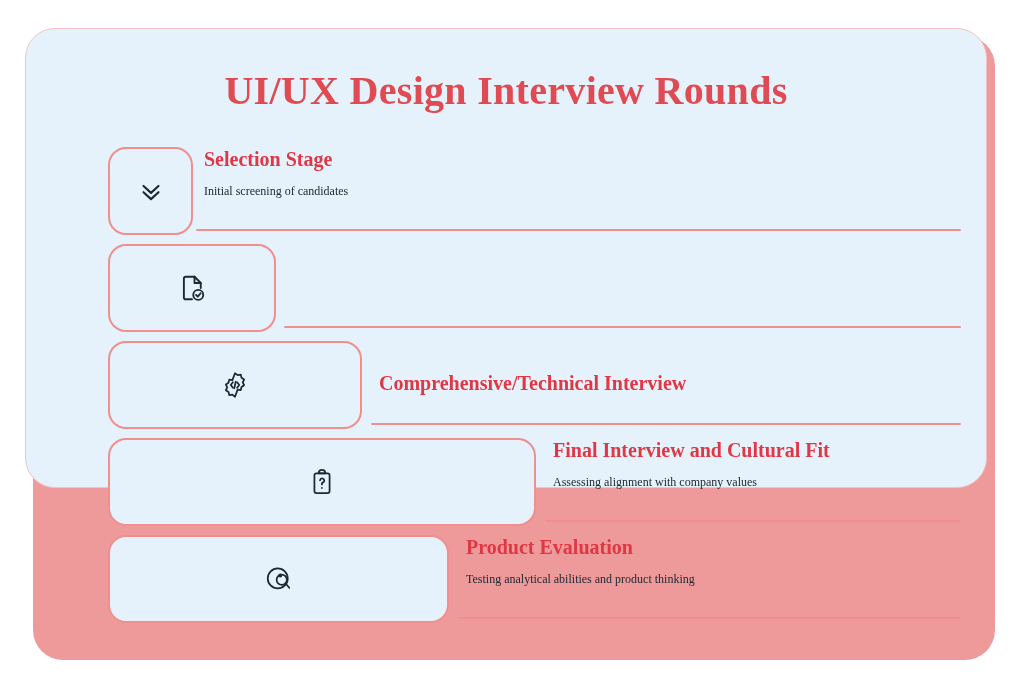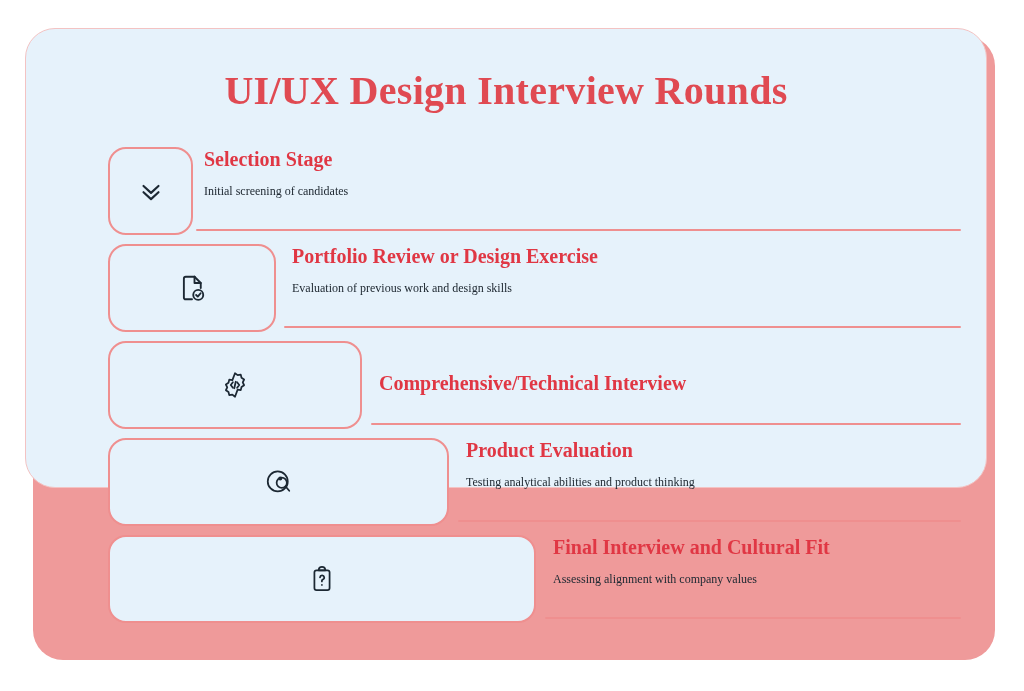--- a/index.html
+++ b/index.html
@@ -148,24 +148,20 @@
           <span>
             <svg width="30" height="30" viewBox="0 0 24 24" fill="none" stroke="#1c2833" stroke-width="1.5" stroke-linecap="round" stroke-linejoin="round">
               <path d="M14 3H7a1.5 1.5 0 0 0-1.5 1.5v15A1.5 1.5 0 0 0 7 21h5"></path>
               <path d="M14 3l5 5v4"></path>
               <path d="M14 3v5h5"></path>
               <circle cx="17" cy="17.5" r="4"></circle>
               <polyline points="15.3 17.6 16.6 18.9 18.9 16.2"></polyline>
             </svg>
           </span>
         </div>
-        <div class="row-text" style="left: 266px;">
-          <div class="row-title">Portfolio Review or Design Exercise</div>
-          <div class="row-desc">Evaluation of previous work and design skills</div>
-        </div>
         <div class="divider" style="left: 258px; width: 677px; right: auto;"></div>
       </div>
 
       <div class="row">
         <div class="icon-box" style="width: 254px;">
           <span>
             <svg width="30" height="30" viewBox="0 0 24 24" fill="none" stroke="#1c2833" stroke-width="1.4" stroke-linecap="round" stroke-linejoin="round">
               <path d="M12 2.6l2.1 1.5 2.5-.4.6 2.5 2.1 1.4-1.1 2.3 1.1 2.3-2.1 1.4-.6 2.5-2.5-.4L12 21.4l-2.1-1.7-2.5.4-.6-2.5-2.1-1.4 1.1-2.3-1.1-2.3 2.1-1.4.6-2.5 2.5.4z"></path>
               <polyline points="10.3 9.8 8.6 12 10.3 14.2"></polyline>
               <polyline points="13.7 9.8 15.4 12 13.7 14.2"></polyline>
@@ -173,50 +169,50 @@
             </svg>
           </span>
         </div>
         <div class="row-text" style="left: 353px; margin-top: 30px;">
           <div class="row-title">Comprehensive/Technical Interview</div>
         </div>
         <div class="divider" style="left: 345px; width: 590px; right: auto;"></div>
       </div>
 
       <div class="row">
+        <div class="icon-box" style="width: 428px;">
+          <span>
+            <svg width="28" height="28" viewBox="0 0 24 24" fill="none" stroke="#1c2833" stroke-width="1.5" stroke-linecap="round" stroke-linejoin="round">
+              <rect x="5.5" y="4.5" width="13" height="17" rx="1.8"></rect>
+              <path d="M9.2 4.5V3.8A2.8 2.8 0 0 1 12 1.6a2.8 2.8 0 0 1 2.8 2.2v.7z"></path>
+              <path d="M10.3 10.6a1.8 1.8 0 1 1 2.3 1.9c-.5.2-.7.6-.7 1.1v.5"></path>
+              <circle cx="11.9" cy="17.1" r="0.75" fill="#1c2833" stroke="none"></circle>
+            </svg>
+          </span>
+        </div>
+        <div class="row-text" style="left: 527px;">
+          <div class="row-title">Final Interview and Cultural Fit</div>
+          <div class="row-desc">Assessing alignment with company values</div>
+        </div>
+        <div class="divider" style="left: 519px; width: 416px; right: auto;"></div>
+      </div>
+
+      <div class="row">
         <div class="icon-box" style="width: 341px;">
           <span>
             <svg width="30" height="30" viewBox="0 0 24 24" fill="none" stroke="#1c2833" stroke-width="1.4" stroke-linecap="round" stroke-linejoin="round">
               <circle cx="11" cy="11.5" r="8"></circle>
               <circle cx="14.2" cy="12.6" r="4.1"></circle>
               <line x1="17.3" y1="15.6" x2="20.2" y2="19"></line>
               <circle cx="13" cy="9.2" r="0.9" fill="#1c2833"></circle>
             </svg>
           </span>
         </div>
         <div class="row-text" style="left: 440px;">
           <div class="row-title">Product Evaluation</div>
           <div class="row-desc">Testing analytical abilities and product thinking</div>
         </div>
         <div class="divider" style="left: 432px; width: 503px; right: auto;"></div>
       </div>
 
-      <div class="row">
-        <div class="icon-box" style="width: 428px;">
-          <span>
-            <svg width="28" height="28" viewBox="0 0 24 24" fill="none" stroke="#1c2833" stroke-width="1.5" stroke-linecap="round" stroke-linejoin="round">
-              <rect x="5.5" y="4.5" width="13" height="17" rx="1.8"></rect>
-              <path d="M9.2 4.5V3.8A2.8 2.8 0 0 1 12 1.6a2.8 2.8 0 0 1 2.8 2.2v.7z"></path>
-              <path d="M10.3 10.6a1.8 1.8 0 1 1 2.3 1.9c-.5.2-.7.6-.7 1.1v.5"></path>
-              <circle cx="11.9" cy="17.1" r="0.75" fill="#1c2833" stroke="none"></circle>
-            </svg>
-          </span>
-        </div>
-        <div class="row-text" style="left: 527px;">
-          <div class="row-title">Final Interview and Cultural Fit</div>
-          <div class="row-desc">Assessing alignment with company values</div>
-        </div>
-        <div class="divider" style="left: 519px; width: 416px; right: auto;"></div>
-      </div>
-
     </div>
   </div>
 </div>
 
 </body></html>

